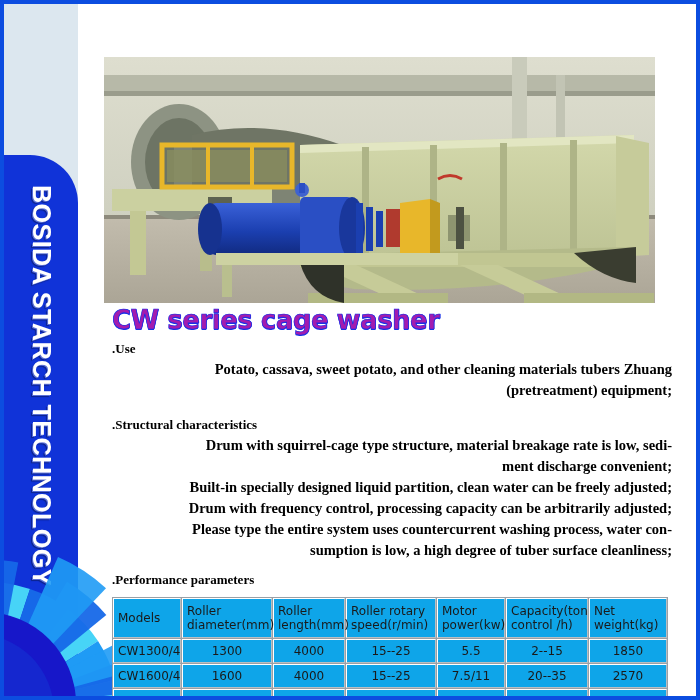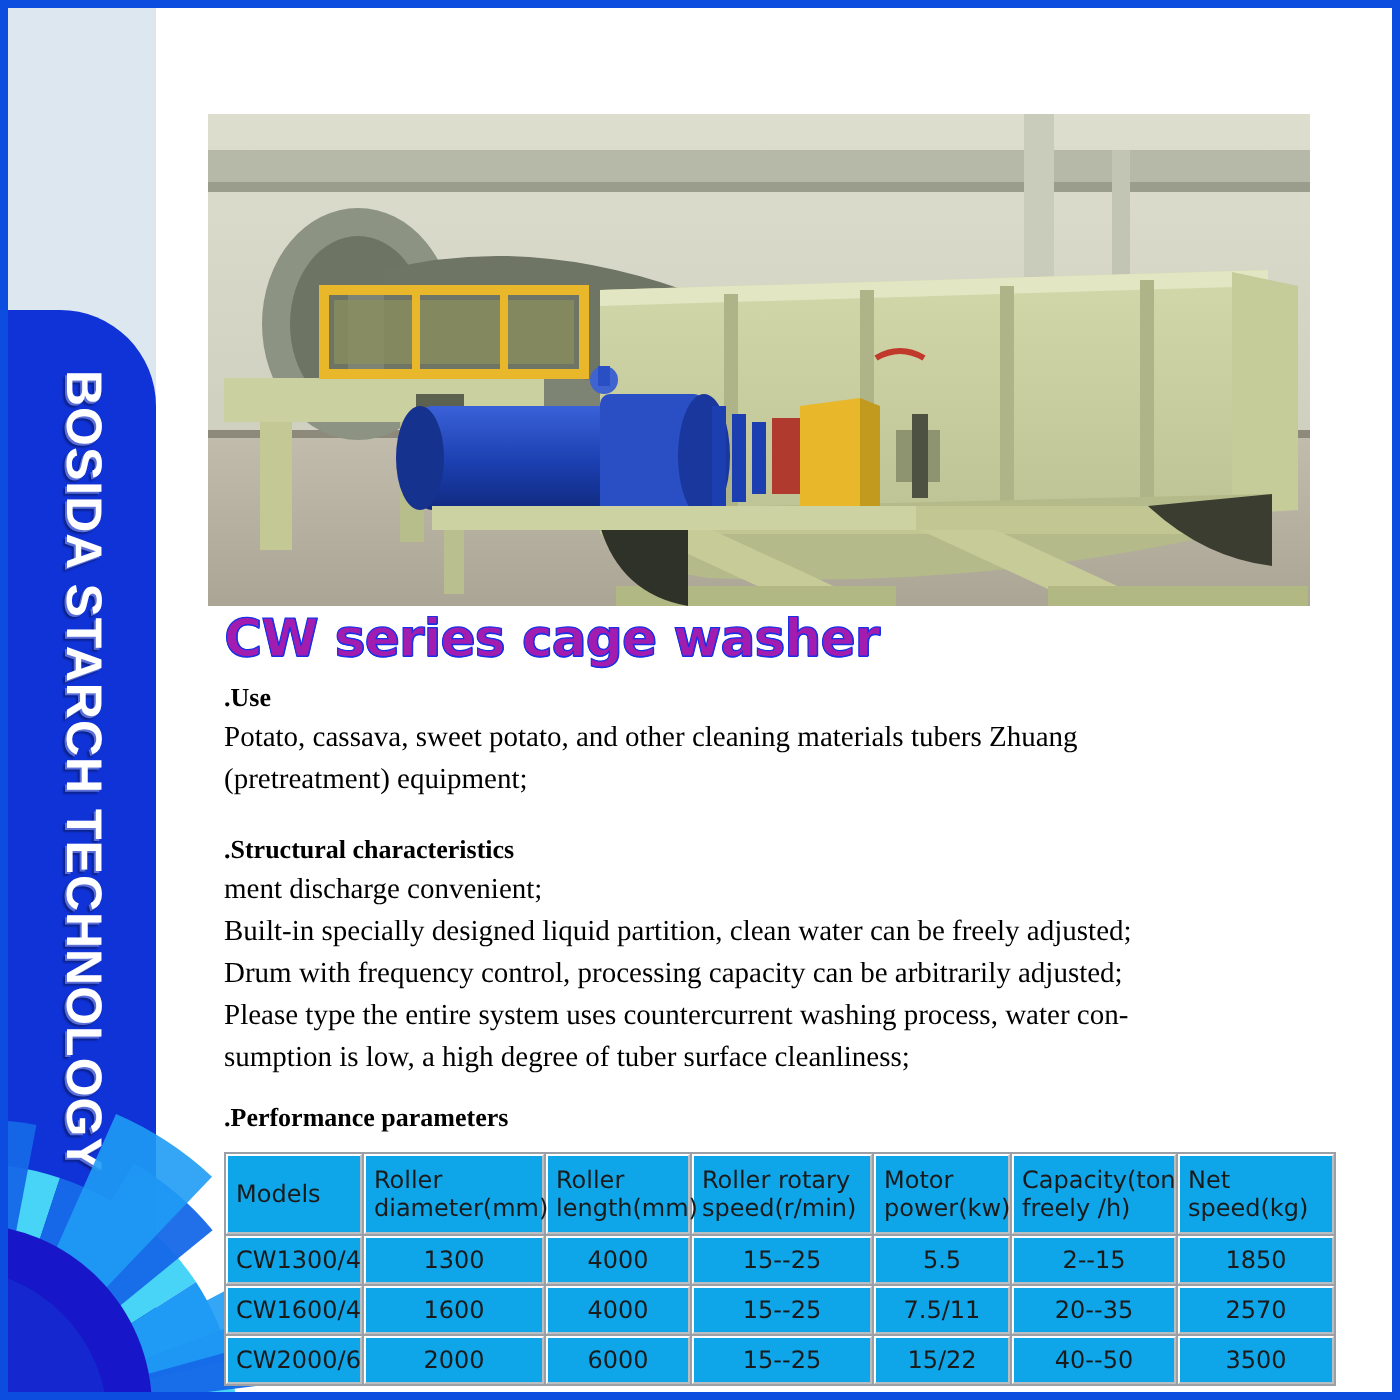--- a/index.html
+++ b/index.html
@@ -101,26 +101,27 @@
   .sec-head {
     font-family: "Liberation Serif", "DejaVu Serif", serif;
     font-weight: bold;
     font-size: 13px;
     color: #000000;
     margin: 0;
     line-height: 1.46;
   }
   .body-line {
     font-family: "Liberation Serif", "DejaVu Serif", serif;
-    font-weight: normal;
+    font-weight: bold;
     font-size: 14.5px;
     color: #000000;
     margin: 0;
     line-height: 1.46;
     white-space: nowrap;
+    text-align: right;
   }
   .gap { height: 14px; }
   .gap-sm { height: 10px; }
 
   
   #spec-table-wrap {
     margin-top: 7px;
     width: 548px;
   }
   table.spec {
@@ -304,20 +305,21 @@
 
     <h1 id="product-title">CW series cage washer</h1>
 
     <p class="sec-head">.Use</p>
     <p class="body-line">Potato, cassava, sweet potato, and other cleaning materials tubers Zhuang</p>
     <p class="body-line">(pretreatment) equipment;</p>
 
     <div class="gap"></div>
 
     <p class="sec-head">.Structural characteristics</p>
+    <p class="body-line">Drum with squirrel-cage type structure, material breakage rate is low, sedi-</p>
     <p class="body-line">ment discharge convenient;</p>
     <p class="body-line">Built-in specially designed liquid partition, clean water can be freely adjusted;</p>
     <p class="body-line">Drum with frequency control, processing capacity can be arbitrarily adjusted;</p>
     <p class="body-line">Please type the entire system uses countercurrent washing process, water con-</p>
     <p class="body-line">sumption is low, a high degree of tuber surface cleanliness;</p>
 
     <div class="gap-sm"></div>
 
     <p class="sec-head">.Performance parameters</p>
 
@@ -332,22 +334,22 @@
             <col class="c5">
             <col class="c6">
         </colgroup>
         <thead>
           <tr>
             <th>Models</th>
             <th>Roller diameter(mm)</th>
             <th>Roller length(mm)</th>
             <th>Roller rotary speed(r/min)</th>
             <th>Motor power(kw)</th>
-            <th>Capacity(ton freely /h)</th>
-            <th>Net  speed(kg)</th>
+            <th>Capacity(ton control /h)</th>
+            <th>Net  weight(kg)</th>
           </tr>
         </thead>
         <tbody>
           <tr>
             <td class="model">CW1300/4</td>
             <td>1300</td>
             <td>4000</td>
             <td>15--25</td>
             <td>5.5</td>
             <td>2--15</td>

